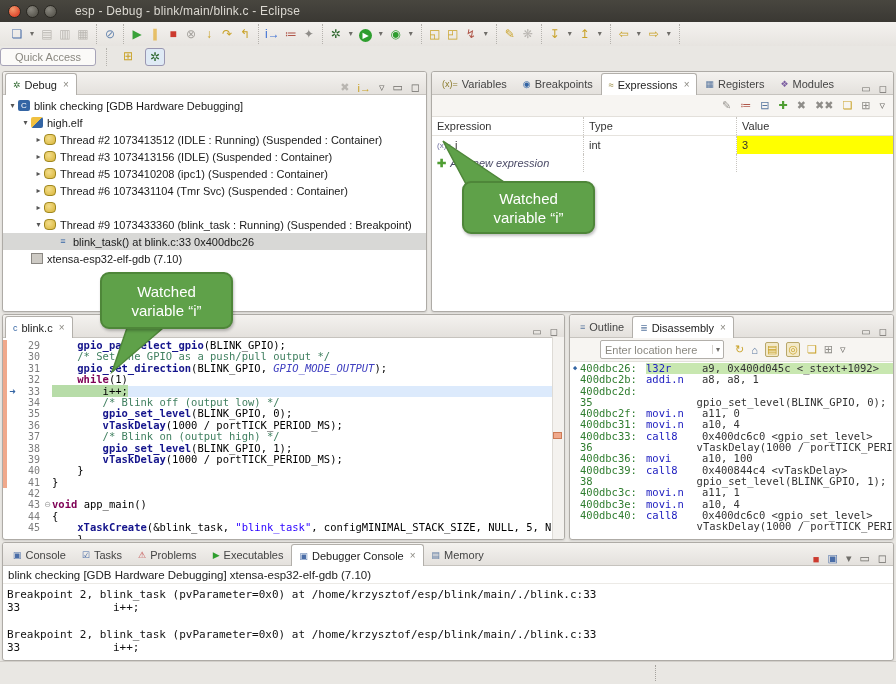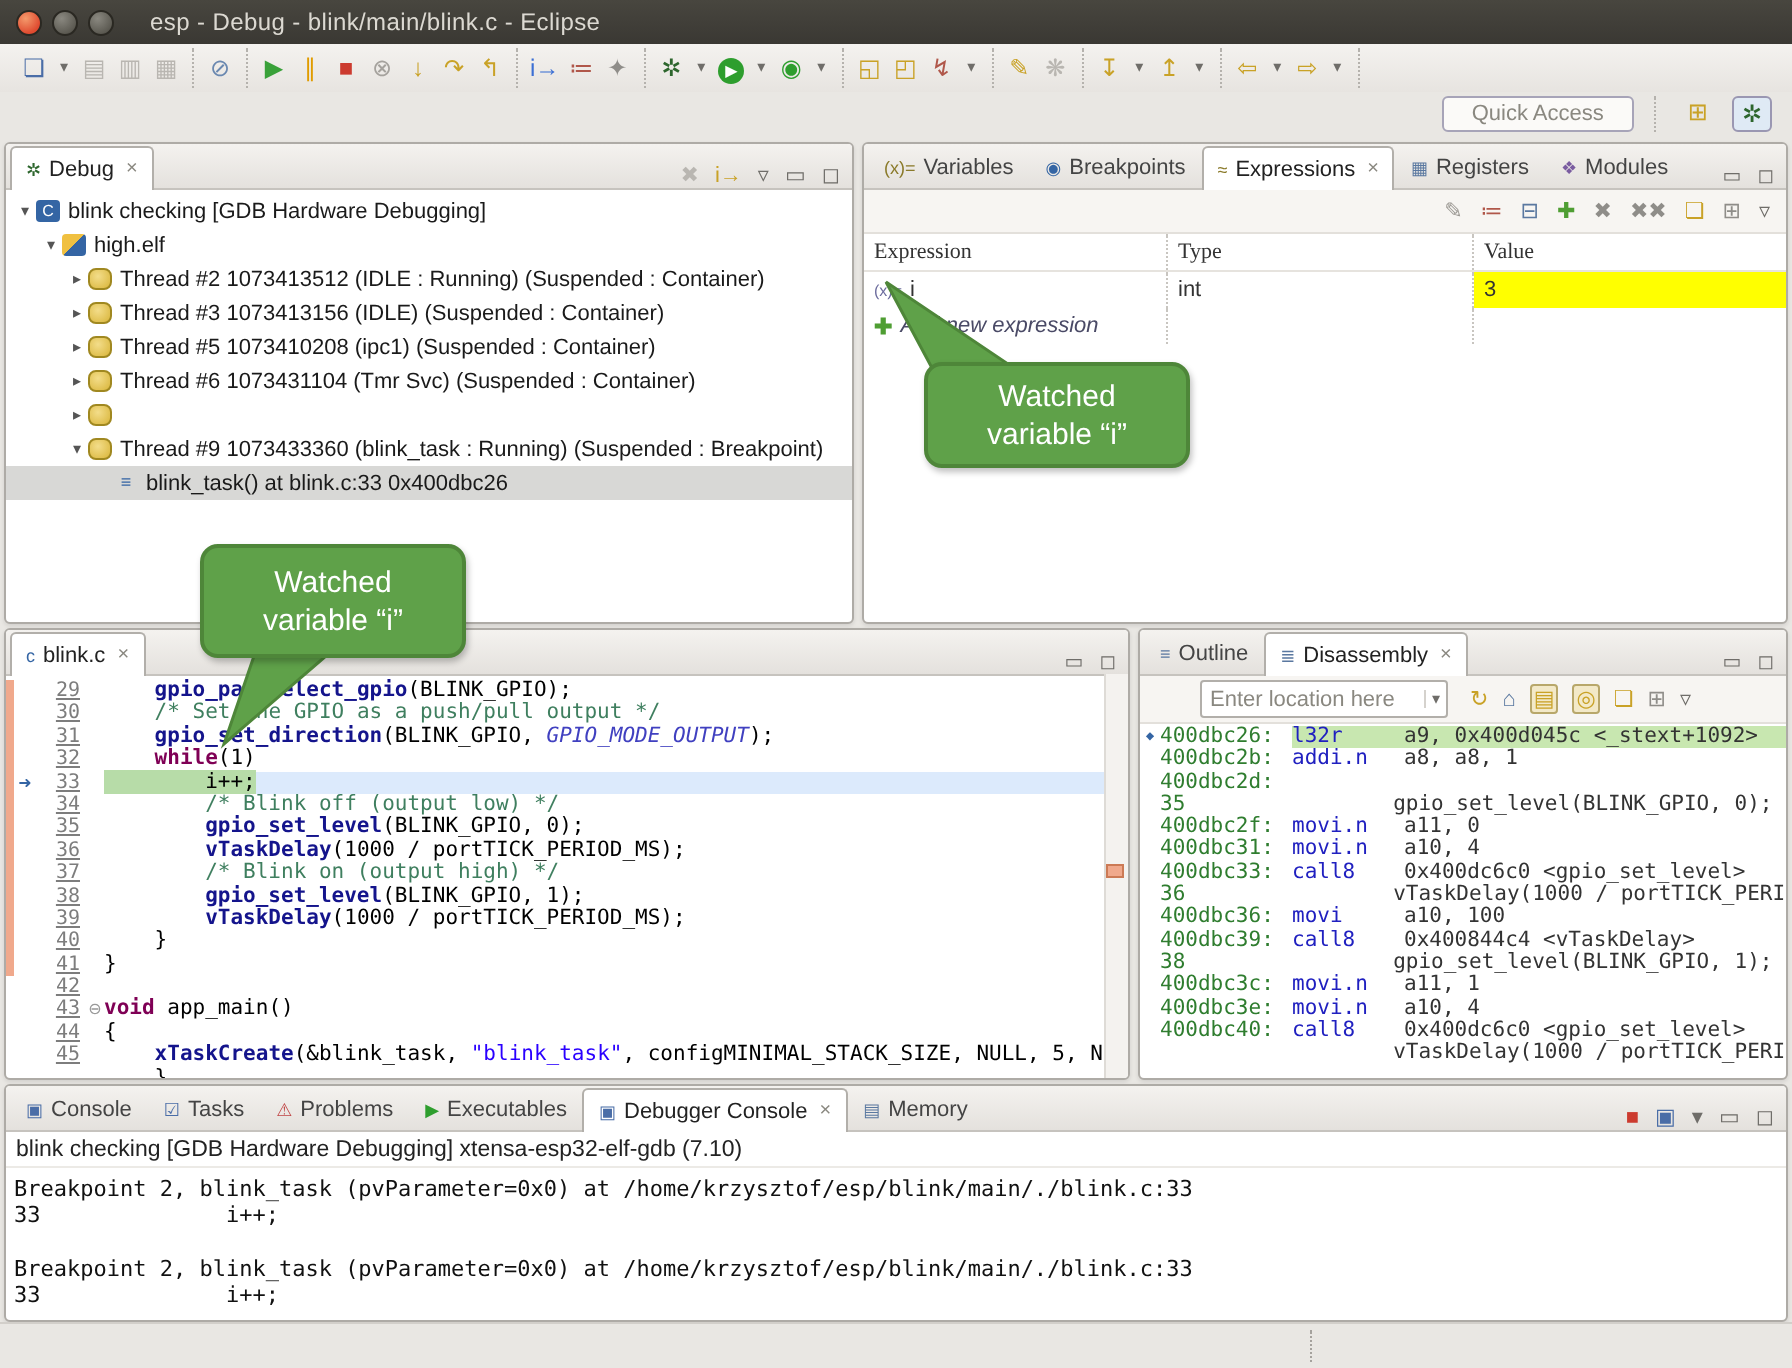--- a/index.html
+++ b/index.html
@@ -14,21 +14,21 @@
   .wbtn.close{background:radial-gradient(circle at 35% 30%,#f49a6c,#df4b30 70%);}
   .wbtn.min,.wbtn.max{background:radial-gradient(circle at 35% 30%,#8a8880,#5a5850 75%);}
   .wtitle{color:#dcd9d2;font-size:12px;margin-left:18px;letter-spacing:.2px;}
   
   .toolbar{position:absolute;left:0;top:22px;width:896px;height:24px;
     background:linear-gradient(#f4f2ef,#e7e4e0);display:flex;align-items:center;padding-left:4px;box-sizing:border-box;}
   .tbgroup{display:flex;align-items:center;padding:0 4px;border-right:1px dotted #b5b2ad;height:20px;}
   .tbicon{min-width:14px;height:18px;margin:0 2px;font-size:12px;line-height:18px;text-align:center;cursor:default;}
   .tbicon.drop{font-size:8px;min-width:8px;color:#6f6d69;}
   .tbicon .chip{display:inline-block;width:13px;height:13px;border-radius:50%;font-size:8px;line-height:13px;}
-  .subbar{position:absolute;left:0;top:46px;width:896px;height:22px;display:flex;align-items:center;justify-content:flex-end;}
+  .subbar{position:absolute;left:0;top:46px;width:896px;height:22px;display:flex;align-items:center;}
   .qaccess{border:1px solid #a7a4b8;border-radius:3px;background:#fbfaf8;color:#8a8880;
     font-size:11px;padding:2px 14px;margin-right:10px;}
   .perspsep{border-left:1px dotted #b5b2ad;height:18px;margin-right:8px;}
   .perspicon{font-size:12px;margin:0 4px;padding:1px 4px;border-radius:3px;}
   .perspicon.pressed{border:1px solid #9a97b2;background:#dfeaf5;}
   
   .panel{position:absolute;background:#fff;border:1px solid #aeaba6;border-radius:3px;
     overflow:hidden;box-shadow:0 1px 2px rgba(0,0,0,.10);box-sizing:border-box;}
   .tabbar{display:flex;align-items:flex-end;height:22px;
     background:linear-gradient(#f4f2ef,#e4e1dd);border-bottom:1px solid #c6c3be;padding-left:2px;}
@@ -46,35 +46,35 @@
   .tico{width:12px;height:11px;flex:none;margin-right:4px;font-size:9px;line-height:11px;text-align:center;}
   .c-app-icon{background:#3465a4;color:#fff;font-size:8px;border-radius:2px;}
   .binary-icon{background:linear-gradient(135deg,#f0c040 50%,#3465a4 50%);border-radius:2px;}
   .thread-icon{background:radial-gradient(circle at 40% 35%,#f3dd8a,#d9b53a);border:1px solid #a08820;border-radius:4px;box-sizing:border-box;}
   .stack-frame-icon{color:#3465a4;font-weight:bold;}
   .gdb-icon{background:#cdcac4;border:1px solid #8a8782;box-sizing:border-box;}
   
   .exptools{display:flex;align-items:center;justify-content:flex-end;gap:9px;height:21px;
     background:#f7f5f2;border-bottom:1px solid #e3e0db;padding-right:8px;font-size:11px;}
   .tblhead,.tblrow{display:flex;align-items:center;height:18px;font-size:11px;color:#333;}
-  .tblhead{border-bottom:1px solid #e6e3de;color:#333;font-family:Liberation Serif, serif;}
+  .tblhead{border-bottom:1px solid #e6e3de;color:#333;}
   .cell{padding-left:5px;box-sizing:border-box;white-space:nowrap;overflow:hidden;height:100%;display:flex;align-items:center;}
   .c1{width:152px;border-right:1px dotted #c8c5c0;}
   .c2{width:153px;border-right:1px dotted #c8c5c0;}
   .c3{flex:1;}
   .val-hl{background:#ffff00;}
   .expicon{color:#6d6d9e;font-size:8px;margin-right:4px;}
   .addplus{color:#4f9e33;font-weight:bold;font-size:11px;margin-right:4px;}
   .addrow-text{font-style:italic;color:#4a4a66;}
   
   .ed-row{display:flex;align-items:stretch;height:11.4px;}
   .g-range{width:4px;flex:none;}
   .g-range.on{background:#f0a98c;}
   .g-mark{width:11px;flex:none;color:#3465a4;font-size:8px;line-height:11px;text-align:center;}
-  .g-num{width:22px;flex:none;text-align:right;color:#7d7d7d;font:10px "DejaVu Sans Mono",monospace;line-height:11.4px;padding-right:3px;text-decoration:underline;}
+  .g-num{width:22px;flex:none;text-align:right;color:#7d7d7d;font:10px "DejaVu Sans Mono",monospace;line-height:11.4px;padding-right:3px;}
   .g-fold{width:9px;flex:none;color:#999;font-size:8px;line-height:11px;text-align:center;}
   .code{flex:1;white-space:pre;font:10.5px/11.4px "DejaVu Sans Mono",monospace;color:#000;}
   .ed-row.cur .code{background:#dceafc;}
   .tk-kw{color:#7f0055;font-weight:bold;}
   .tk-cm{color:#3f7f5f;}
   .tk-st{color:#2a00ff;}
   .tk-mc{color:#4040c0;font-style:italic;}
   .tk-fn{color:#14148c;font-weight:bold;}
   .tk-fnb{color:#000;font-weight:normal;}
   .tk-cur{background:#b7dca8;}
@@ -239,20 +239,25 @@
         </div>
         <div class="treerow" style="padding-left: 30px;">
           <span class="twisty">▾</span>
           <span class="tico thread-icon"></span>
           <span>Thread #9 1073433360 (blink_task : Running) (Suspended : Breakpoint)</span>
         </div>
         <div class="treerow sel" style="padding-left: 43px;">
           <span class="twisty"></span>
           <span class="tico stack-frame-icon">≡</span>
           <span>blink_task() at blink.c:33 0x400dbc26</span>
+        </div>
+        <div class="treerow" style="padding-left: 17px;">
+          <span class="twisty"></span>
+          <span class="tico gdb-icon"></span>
+          <span>xtensa-esp32-elf-gdb (7.10)</span>
         </div>
       </div>
   </div>
 
   <div class="panel" style="left:431px;top:71px;width:463px;height:241px;">
     <div class="tabbar">
       <span style="display:flex;align-items:flex-end;">
           <div class="tab">
             <span class="tglyph" style="color: rgb(138, 122, 42);">(x)=</span>
             <span>Variables</span>

